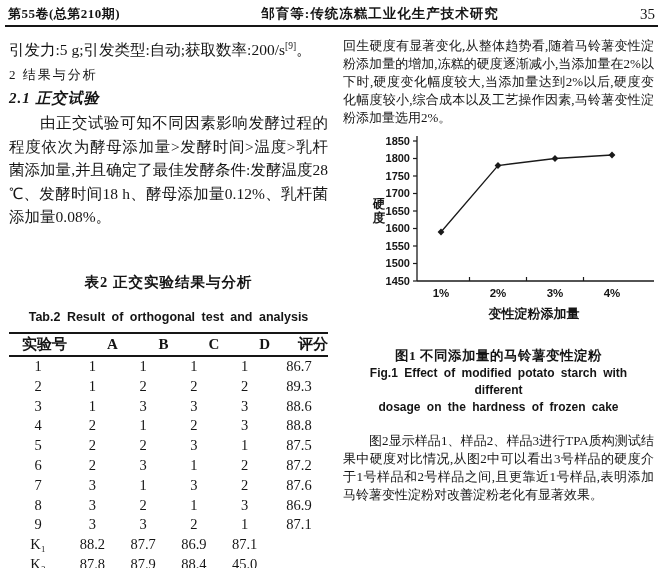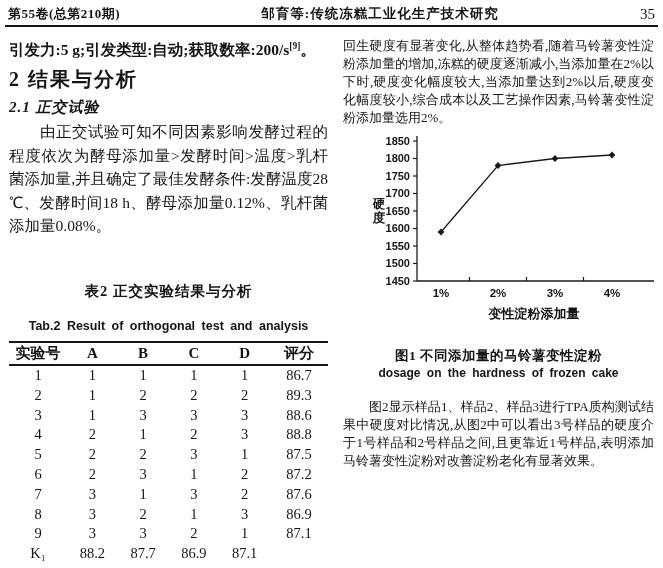--- a/index.html
+++ b/index.html
@@ -17,36 +17,36 @@
   .hdr .rtitle{font-size:13.5px;font-weight:bold;letter-spacing:1px;}
   .hdr .pageno{font-size:15px;}
   .hdr-rule{position:absolute;top:25px;left:5px;right:5px;height:0;
     border-top:2.2px solid #161616;}
   
   .cols{position:absolute;top:33px;left:9px;right:9px;bottom:0;
     display:flex;gap:15px;}
   .col-l{width:319px;flex:0 0 319px;}
   .col-r{flex:1;min-width:0;}
   
-  .introline{font-size:15.5px;line-height:22px;margin:2px 0 4px 0;white-space:nowrap;font-weight:bold;}
+  .introline{font-size:15.5px;line-height:22px;margin:2px 0 4px 0;white-space:nowrap;}
   .introline sup{font-size:9.5px;}
-  h2.sec{font-size:20px;margin:5px 0 0 0;font-weight:bold;letter-spacing:2px;}
+  h2.sec{font-size:13px;margin:5px 0 0 0;font-weight:normal;letter-spacing:2px;}
   h3.subsec{font-size:15px;margin:5px 0 0 0;font-weight:bold;font-style:italic;letter-spacing:1px;}
   p.para{font-size:15.5px;line-height:23.5px;text-align:justify;margin:3px 0 0 0;}
   p.para.indent{text-indent:2em;}
   .tcap-zh{margin-top:44px;text-align:center;font-weight:bold;font-size:14.5px;letter-spacing:1px;}
   .tcap-en{text-align:center;font-weight:bold;font-size:12.5px;
     font-family:"Liberation Sans",sans-serif;word-spacing:3px;margin-top:18px;}
   table.orth{
     width:100%;border-collapse:collapse;margin-top:8px;
     border-top:2.2px solid #161616;border-bottom:2.6px solid #161616;
     font-size:14.5px;
   }
   table.orth th{
-    font-size:15px;font-weight:bold;height:21px;text-align:center;
+    font-size:15px;font-weight:bold;height:21px;text-align:right;
     border-bottom:2px solid #161616;padding:0;
   }
   table.orth td{height:19.8px;text-align:center;padding:0;}
   table.orth th:first-child, table.orth td:first-child{width:58px;}
   table.orth th:last-child,  table.orth td:last-child{width:58px;}
   
   .col-r p.para{font-size:13px;line-height:18px;margin-top:4px;}
   .figure{margin-top:6px;}
   svg.chart{display:block;margin:6px 0 0 22px;}
   svg.chart text{font-family:"Liberation Sans",sans-serif;fill:#151515;}
@@ -228,20 +228,21 @@
             <polyline points="76,99 133,32.5 190,25.5 247,22" fill="none" stroke="#1a1a1a" stroke-width="1.3"></polyline>
             <path d="M 76 95.6 L 79.4 99 L 76 102.4 L 72.6 99 Z" fill="#1a1a1a"></path>
             <path d="M 133 29.1 L 136.4 32.5 L 133 35.9 L 129.6 32.5 Z" fill="#1a1a1a"></path>
             <path d="M 190 22.1 L 193.4 25.5 L 190 28.9 L 186.6 25.5 Z" fill="#1a1a1a"></path>
             <path d="M 247 18.6 L 250.4 22 L 247 25.4 L 243.6 22 Z" fill="#1a1a1a"></path>
             <text x="169" y="185" text-anchor="middle" font-size="13" font-weight="bold">变性淀粉添加量</text>
             <text x="14" y="0" text-anchor="middle" font-size="12.5" font-weight="bold"><tspan x="14" y="75">硬</tspan><tspan x="14" y="89">度</tspan></text>
           </svg>
         <div class="fcaps">
           <div class="fcap-zh">图1  不同添加量的马铃薯变性淀粉</div>
+          <div class="fcap-en">Fig.1  Effect of modified potato starch with different</div>
           <div class="fcap-en">dosage on the hardness of frozen cake</div>
         </div>
       </div>
 
       <p class="para indent p2">图2显示样品1、样品2、样品3进行TPA质构测试结果中硬度对比情况,从图2中可以看出3号样品的硬度介于1号样品和2号样品之间,且更靠近1号样品,表明添加马铃薯变性淀粉对改善淀粉老化有显著效果。</p>
     </div>
 
   </div>
 </div>
 

